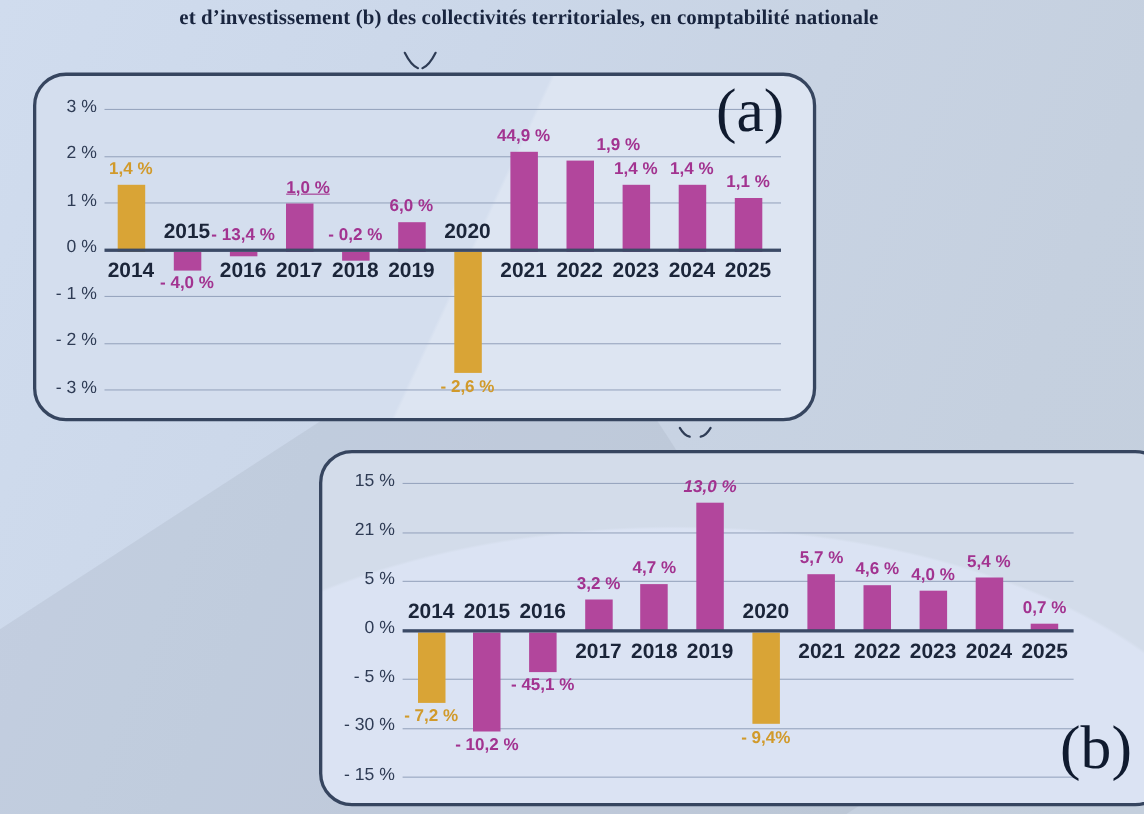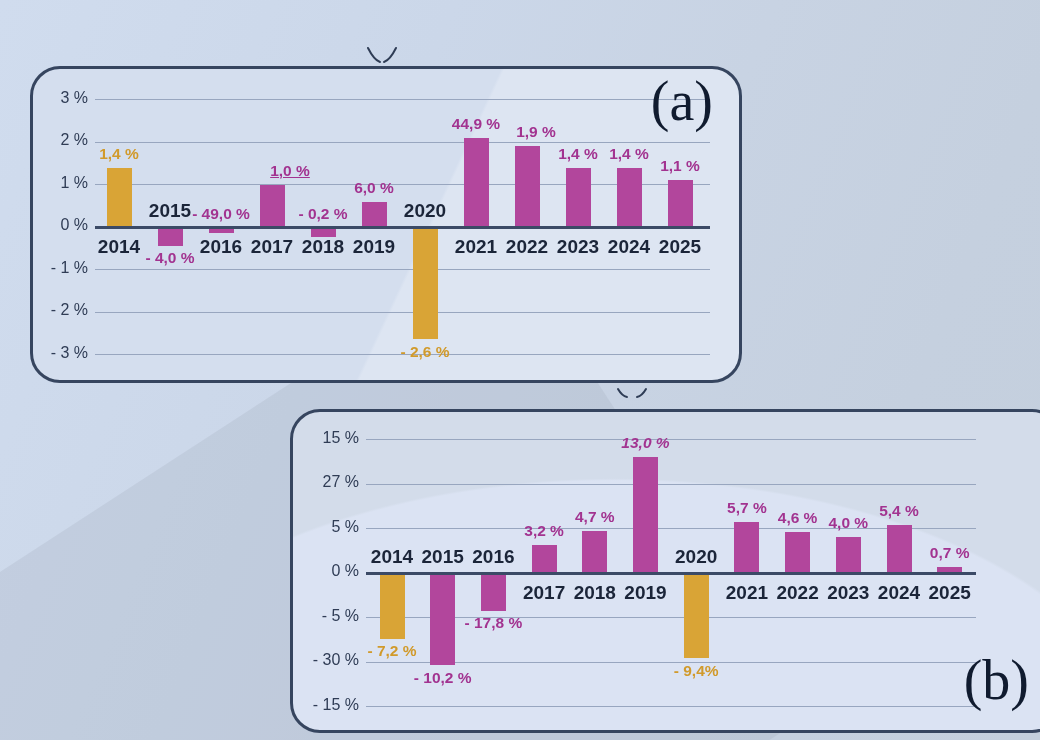--- a/index.html
+++ b/index.html
@@ -41,20 +41,21 @@
   }
   .decor{position:absolute;}
   .decor path{stroke:#2e3c55;stroke-width:2;fill:none;stroke-linecap:round;}
 </style>
 </head>
 <body>
 
 <div class="bg-band"></div>
 
 <div class="title">
+  <div>et d’investissement (b) des collectivités territoriales, en comptabilité nationale</div>
 </div>
 
 <svg class="decor" style="left:365px;top:45px;" width="34" height="20" viewBox="0 0 34 20">
   <path d="M3 3 Q 9 15, 15 17"></path>
   <path d="M31 3 Q 25 15, 19 17"></path>
 </svg>
 
 <svg class="decor" style="left:616px;top:387px;" width="32" height="13" viewBox="0 0 32 13">
   <path d="M2 2 Q 6 9, 11 10"></path>
   <path d="M30 2 Q 26 9, 21 10"></path>
@@ -84,47 +85,47 @@
     <div class="bar" style="left: 430.5px; width: 25px; background: rgb(178, 70, 156); top: 68.75px; height: 90.75px;"></div>
     <div class="bar" style="left: 481.5px; width: 25px; background: rgb(178, 70, 156); top: 77.25px; height: 82.25px;"></div>
     <div class="bar" style="left: 532.5px; width: 25px; background: rgb(178, 70, 156); top: 98.5px; height: 61px;"></div>
     <div class="bar" style="left: 583.5px; width: 25px; background: rgb(178, 70, 156); top: 98.5px; height: 61px;"></div>
     <div class="bar" style="left: 634.5px; width: 25px; background: rgb(178, 70, 156); top: 111.25px; height: 48.25px;"></div>
     <div class="axis" style="left: 62px; top: 156.5px; width: 615px; background: rgb(59, 74, 102);"></div>
     <div class="vlabel" style="left: 21px; top: 75.5px; color: rgb(209, 154, 43);">1,4 %</div>
     <div class="ylabel" style="left: 26px; top: 167px; color: rgb(27, 37, 57);">2014</div>
     <div class="vlabel" style="left: 72px; top: 180px; color: rgb(162, 51, 144);">- 4,0 %</div>
     <div class="ylabel" style="left: 77px; top: 131px; color: rgb(27, 37, 57);">2015</div>
-    <div class="vlabel" style="left: 123px; top: 136px; color: rgb(162, 51, 144);">- 49,0 %</div>
+    <div class="vlabel" style="left: 123px; top: 136px; color: rgb(162, 51, 144);">- 13,4 %</div>
     <div class="ylabel" style="left: 128px; top: 167px; color: rgb(27, 37, 57);">2016</div>
-    <div class="vlabel" style="left: 192px; top: 92.5px; color: rgb(162, 51, 144); text-decoration: underline;">1,0 %</div>
+    <div class="vlabel" style="left: 182px; top: 92.5px; color: rgb(162, 51, 144); text-decoration: underline;">1,0 %</div>
     <div class="ylabel" style="left: 179px; top: 167px; color: rgb(27, 37, 57);">2017</div>
     <div class="vlabel" style="left: 225px; top: 136px; color: rgb(162, 51, 144);">- 0,2 %</div>
     <div class="ylabel" style="left: 230px; top: 167px; color: rgb(27, 37, 57);">2018</div>
     <div class="vlabel" style="left: 276px; top: 109.5px; color: rgb(162, 51, 144);">6,0 %</div>
     <div class="ylabel" style="left: 281px; top: 167px; color: rgb(27, 37, 57);">2019</div>
     <div class="vlabel" style="left: 327px; top: 273.5px; color: rgb(209, 154, 43);">- 2,6 %</div>
     <div class="ylabel" style="left: 332px; top: 131px; color: rgb(27, 37, 57);">2020</div>
     <div class="vlabel" style="left: 378px; top: 45.75px; color: rgb(162, 51, 144);">44,9 %</div>
     <div class="ylabel" style="left: 383px; top: 167px; color: rgb(27, 37, 57);">2021</div>
-    <div class="vlabel" style="left: 438px; top: 54.25px; color: rgb(162, 51, 144);">1,9 %</div>
+    <div class="vlabel" style="left: 419px; top: 54.25px; color: rgb(162, 51, 144); text-align: right;">1,9 %</div>
     <div class="ylabel" style="left: 434px; top: 167px; color: rgb(27, 37, 57);">2022</div>
     <div class="vlabel" style="left: 480px; top: 75.5px; color: rgb(162, 51, 144);">1,4 %</div>
     <div class="ylabel" style="left: 485px; top: 167px; color: rgb(27, 37, 57);">2023</div>
     <div class="vlabel" style="left: 531px; top: 75.5px; color: rgb(162, 51, 144);">1,4 %</div>
     <div class="ylabel" style="left: 536px; top: 167px; color: rgb(27, 37, 57);">2024</div>
     <div class="vlabel" style="left: 582px; top: 88.25px; color: rgb(162, 51, 144);">1,1 %</div>
     <div class="ylabel" style="left: 587px; top: 167px; color: rgb(27, 37, 57);">2025</div>
     <div class="corner" style="right: 26px; top: 4px; color: rgb(16, 27, 47);">(a)</div>
   </div>
 <div class="panel panel-b" id="chart-b">
     <div class="grid" style="left: 73px; top: 27px; width: 610px; background: rgb(152, 166, 191);"></div>
     <div class="tick" style="top: 16.5px; width: 66px; color: rgb(47, 60, 85);">15 %</div>
     <div class="grid" style="left: 73px; top: 71.5px; width: 610px; background: rgb(152, 166, 191);"></div>
-    <div class="tick" style="top: 61px; width: 66px; color: rgb(47, 60, 85);">27 %</div>
+    <div class="tick" style="top: 61px; width: 66px; color: rgb(47, 60, 85);">21 %</div>
     <div class="grid" style="left: 73px; top: 116px; width: 610px; background: rgb(152, 166, 191);"></div>
     <div class="tick" style="top: 105.5px; width: 66px; color: rgb(47, 60, 85);">5 %</div>
     <div class="tick" style="top: 150px; width: 66px; color: rgb(47, 60, 85);">0 %</div>
     <div class="grid" style="left: 73px; top: 205px; width: 610px; background: rgb(152, 166, 191);"></div>
     <div class="tick" style="top: 194.5px; width: 66px; color: rgb(47, 60, 85);">- 5 %</div>
     <div class="grid" style="left: 73px; top: 249.5px; width: 610px; background: rgb(152, 166, 191);"></div>
     <div class="tick" style="top: 239px; width: 66px; color: rgb(47, 60, 85);">- 30 %</div>
     <div class="grid" style="left: 73px; top: 294px; width: 610px; background: rgb(152, 166, 191);"></div>
     <div class="tick" style="top: 283.5px; width: 66px; color: rgb(47, 60, 85); text-align: right;">- 15 %</div>
     <div class="bar" style="left: 86.5px; width: 25px; background: rgb(217, 164, 54); top: 162.5px; height: 64.08px;"></div>
@@ -137,21 +138,21 @@
     <div class="bar" style="left: 441.4px; width: 25px; background: rgb(178, 70, 156); top: 110.27px; height: 52.23px;"></div>
     <div class="bar" style="left: 492.1px; width: 25px; background: rgb(178, 70, 156); top: 120.06px; height: 42.44px;"></div>
     <div class="bar" style="left: 542.8px; width: 25px; background: rgb(178, 70, 156); top: 125.4px; height: 37.1px;"></div>
     <div class="bar" style="left: 593.5px; width: 25px; background: rgb(178, 70, 156); top: 112.94px; height: 49.56px;"></div>
     <div class="bar" style="left: 644.2px; width: 25px; background: rgb(178, 70, 156); top: 154.77px; height: 7.73px;"></div>
     <div class="axis" style="left: 73px; top: 159.5px; width: 610px; background: rgb(59, 74, 102);"></div>
     <div class="vlabel" style="left: 34px; top: 230.08px; color: rgb(209, 154, 43);">- 7,2 %</div>
     <div class="ylabel" style="left: 39px; top: 134px; color: rgb(27, 37, 57);">2014</div>
     <div class="vlabel" style="left: 84.7px; top: 256.78px; color: rgb(162, 51, 144);">- 10,2 %</div>
     <div class="ylabel" style="left: 89.7px; top: 134px; color: rgb(27, 37, 57);">2015</div>
-    <div class="vlabel" style="left: 135.4px; top: 202.49px; color: rgb(162, 51, 144);">- 17,8 %</div>
+    <div class="vlabel" style="left: 135.4px; top: 202.49px; color: rgb(162, 51, 144);">- 45,1 %</div>
     <div class="ylabel" style="left: 140.4px; top: 134px; color: rgb(27, 37, 57);">2016</div>
     <div class="vlabel" style="left: 186.1px; top: 109.52px; color: rgb(162, 51, 144);">3,2 %</div>
     <div class="ylabel" style="left: 191.1px; top: 170px; color: rgb(27, 37, 57);">2017</div>
     <div class="vlabel" style="left: 236.8px; top: 96.17px; color: rgb(162, 51, 144);">4,7 %</div>
     <div class="ylabel" style="left: 241.8px; top: 170px; color: rgb(27, 37, 57);">2018</div>
     <div class="vlabel" style="left: 287.5px; top: 22.3px; color: rgb(162, 51, 144); font-style: italic;">13,0 %</div>
     <div class="ylabel" style="left: 292.5px; top: 170px; color: rgb(27, 37, 57);">2019</div>
     <div class="vlabel" style="left: 338.2px; top: 249.66px; color: rgb(209, 154, 43);">- 9,4%</div>
     <div class="ylabel" style="left: 343.2px; top: 134px; color: rgb(27, 37, 57);">2020</div>
     <div class="vlabel" style="left: 388.9px; top: 87.27px; color: rgb(162, 51, 144);">5,7 %</div>

